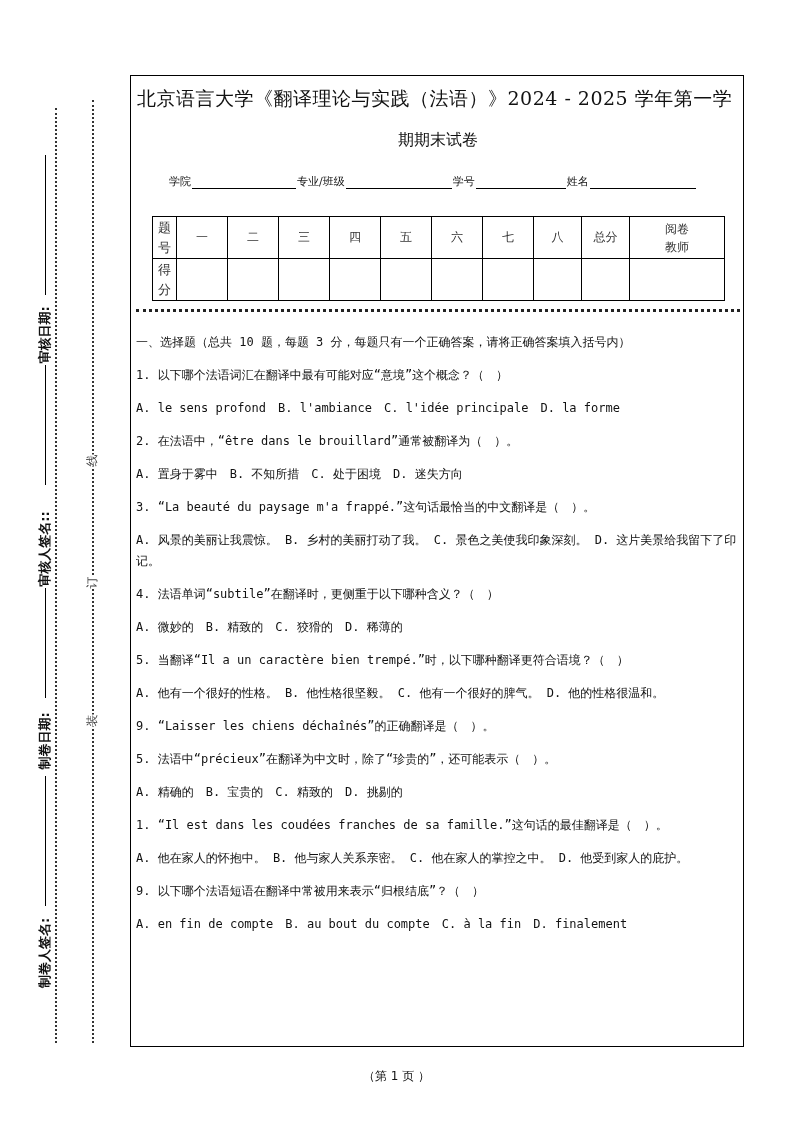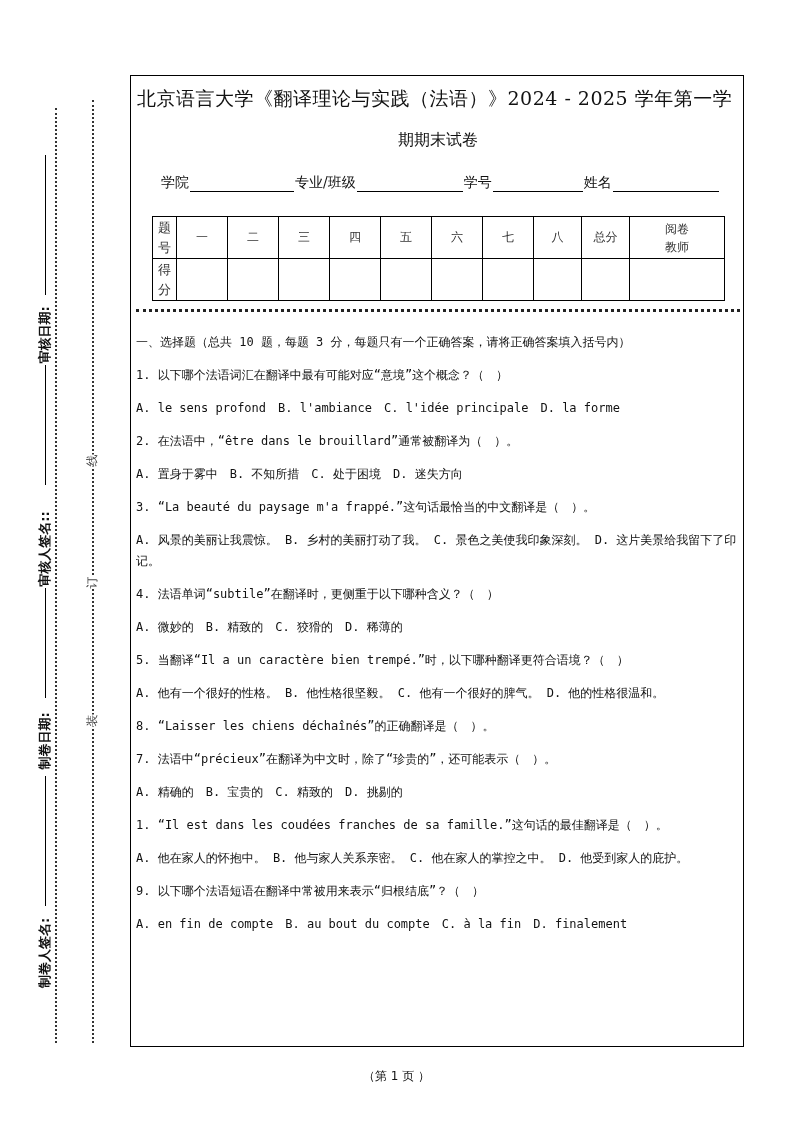--- a/index.html
+++ b/index.html
@@ -10,22 +10,22 @@
   .vlabel { position: absolute; transform: rotate(-90deg); transform-origin: center center;
             white-space: nowrap; font-weight: bold; font-size: 13px; color: #111; }
   .vmark { position: absolute; transform: rotate(-90deg); transform-origin: center center;
            font-size: 12px; color: #444; white-space: nowrap; background: #fff; }
   .paper { position: absolute; left: 130px; top: 75px; width: 614px; height: 972px;
            border: 1px solid #000; box-sizing: border-box; }
   .title1 { position: absolute; left: 6px; top: 10px; width: 606px; text-align: left;
             font-family: "DejaVu Serif", serif; font-size: 19px; letter-spacing: 0.5px; white-space: nowrap; }
   .title2 { position: absolute; left: 0; top: 54px; width: 614px; text-align: center;
             font-family: "DejaVu Serif", serif; font-size: 16px; }
-  .infoline { position: absolute; left: 30px; top: 98px; font-family: "DejaVu Serif", serif;
-              font-size: 14px; display: flex; align-items: flex-end; white-space: nowrap; }
+  .infoline { position: absolute; left: 38px; top: 98px; font-family: "DejaVu Serif", serif;
+              font-size: 11px; display: flex; align-items: flex-end; white-space: nowrap; }
   .infoline .blank { display: inline-block; border-bottom: 1px solid #000; height: 12px; margin: 0 1px; }
   table.score { position: absolute; left: 21px; top: 140px; border-collapse: collapse;
                 font-family: "DejaVu Serif", serif; font-size: 12px; color: #333; }
   table.score td { border: 1px solid #000; text-align: center; padding: 0; }
   table.score tr { height: 42px; }
   table.score td.hd { width: 23px; line-height: 20px; font-size: 13px; }
   .dotsep { position: absolute; left: 5px; top: 233px; width: 604px; border-top: 3px dotted #222; }
   .content { position: absolute; left: 5px; top: 256px; width: 604px;
              font-family: "DejaVu Sans Mono", monospace; font-size: 12px; line-height: 21px; }
   .content p { margin: 0 0 12px 0; }
@@ -112,22 +112,22 @@
     <p>1. 以下哪个法语词汇在翻译中最有可能对应“意境”这个概念？（　）</p>
     <p>A. le sens profond　B. l'ambiance　C. l'idée principale　D. la forme</p>
     <p>2. 在法语中，“être dans le brouillard”通常被翻译为（　）。</p>
     <p>A. 置身于雾中　B. 不知所措　C. 处于困境　D. 迷失方向</p>
     <p>3. “La beauté du paysage m'a frappé.”这句话最恰当的中文翻译是（　）。</p>
     <p>A. 风景的美丽让我震惊。 B. 乡村的美丽打动了我。 C. 景色之美使我印象深刻。 D. 这片美景给我留下了印记。</p>
     <p>4. 法语单词“subtile”在翻译时，更侧重于以下哪种含义？（　）</p>
     <p>A. 微妙的　B. 精致的　C. 狡猾的　D. 稀薄的</p>
     <p>5. 当翻译“Il a un caractère bien trempé.”时，以下哪种翻译更符合语境？（　）</p>
     <p>A. 他有一个很好的性格。 B. 他性格很坚毅。 C. 他有一个很好的脾气。 D. 他的性格很温和。</p>
-    <p>8. “Laisser les chiens déchaînés”的正确翻译是（　）。</p>
-    <p>7. 法语中“précieux”在翻译为中文时，除了“珍贵的”，还可能表示（　）。</p>
+    <p>9. “Laisser les chiens déchaînés”的正确翻译是（　）。</p>
+    <p>5. 法语中“précieux”在翻译为中文时，除了“珍贵的”，还可能表示（　）。</p>
     <p>A. 精确的　B. 宝贵的　C. 精致的　D. 挑剔的</p>
     <p>1. “Il est dans les coudées franches de sa famille.”这句话的最佳翻译是（　）。</p>
     <p>A. 他在家人的怀抱中。 B. 他与家人关系亲密。 C. 他在家人的掌控之中。 D. 他受到家人的庇护。</p>
     <p>9. 以下哪个法语短语在翻译中常被用来表示“归根结底”？（　）</p>
     <p>A. en fin de compte　B. au bout du compte　C. à la fin　D. finalement</p>
   </div>
 </div>
 
 <div class="footer">（第 1 页 ）</div>
 

